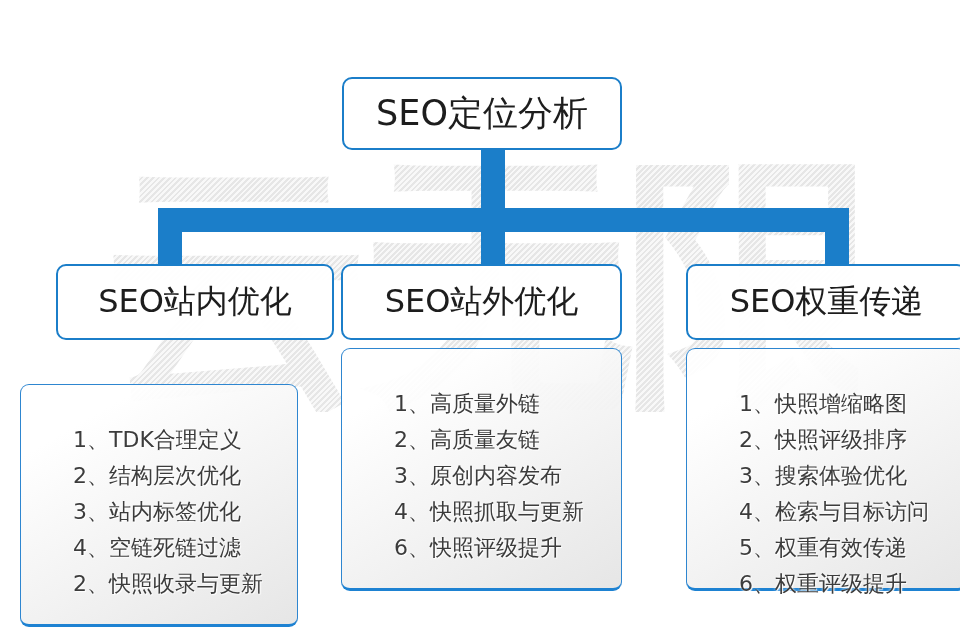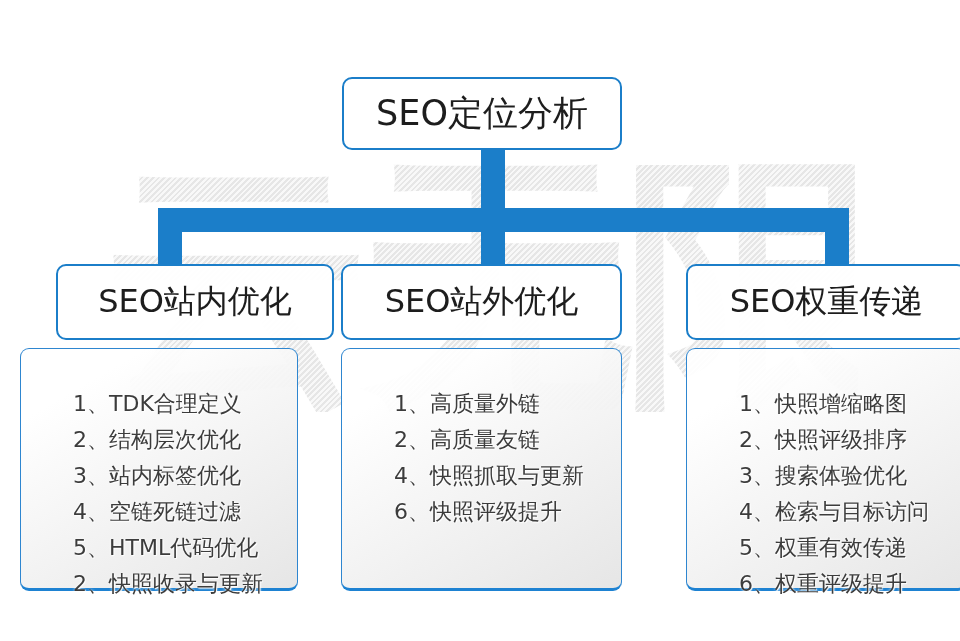--- a/index.html
+++ b/index.html
@@ -78,21 +78,21 @@
   .panel {
     position: absolute;
     top: 336px; height: 243px;
     border: 1px solid #2e86d0;
     border-bottom: 3px solid #1e82d2;
     border-radius: 9px;
     background: linear-gradient(150deg, rgba(255,255,255,0.93) 18%, rgba(228,228,228,0.93) 100%);
     z-index: 2;
     padding: 13px 10px 0 28px;
   }
-  #panel-0 { left: 8px;   width: 278px; }
+  #panel-0 { left: 8px;   width: 278px; margin-top: 36px; }
   #panel-1 { left: 329px; width: 281px; }
   #panel-2 { left: 674px; width: 281px; }
 
   .panel ul { list-style: none; }
   .panel li {
     font-size: 22px;
     line-height: 36px;
     height: 36px;
     color: #3c3c3c;
     white-space: nowrap;
@@ -125,29 +125,29 @@
   <div class="node header" id="header-1">
     <span>SEO站外优化</span>
   </div>
 
   <div class="panel" id="panel-0">
     <ul>
       <li>1、TDK合理定义</li>
       <li>2、结构层次优化</li>
       <li>3、站内标签优化</li>
       <li>4、空链死链过滤</li>
-      <li>5、HTML代码优化</li>
       <li>2、快照收录与更新</li>
     </ul>
   </div>
 
   <div class="panel" id="panel-1">
     <ul>
       <li>1、高质量外链</li>
       <li>2、高质量友链</li>
+      <li>3、原创内容发布</li>
       <li>4、快照抓取与更新</li>
       <li>6、快照评级提升</li>
     </ul>
   </div>
 
   <div class="panel" id="panel-2">
     <ul>
       <li>1、快照增缩略图</li>
       <li>2、快照评级排序</li>
       <li>3、搜索体验优化</li>

